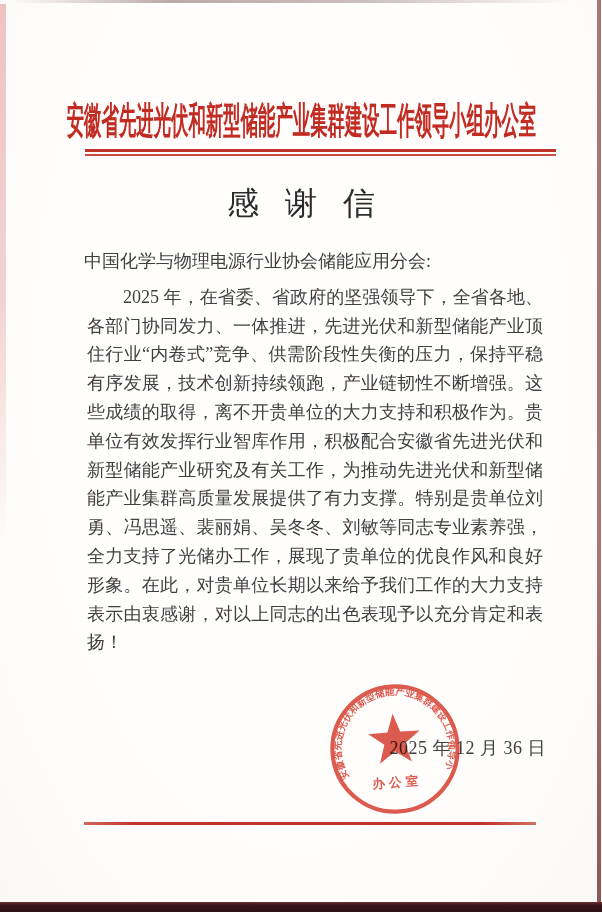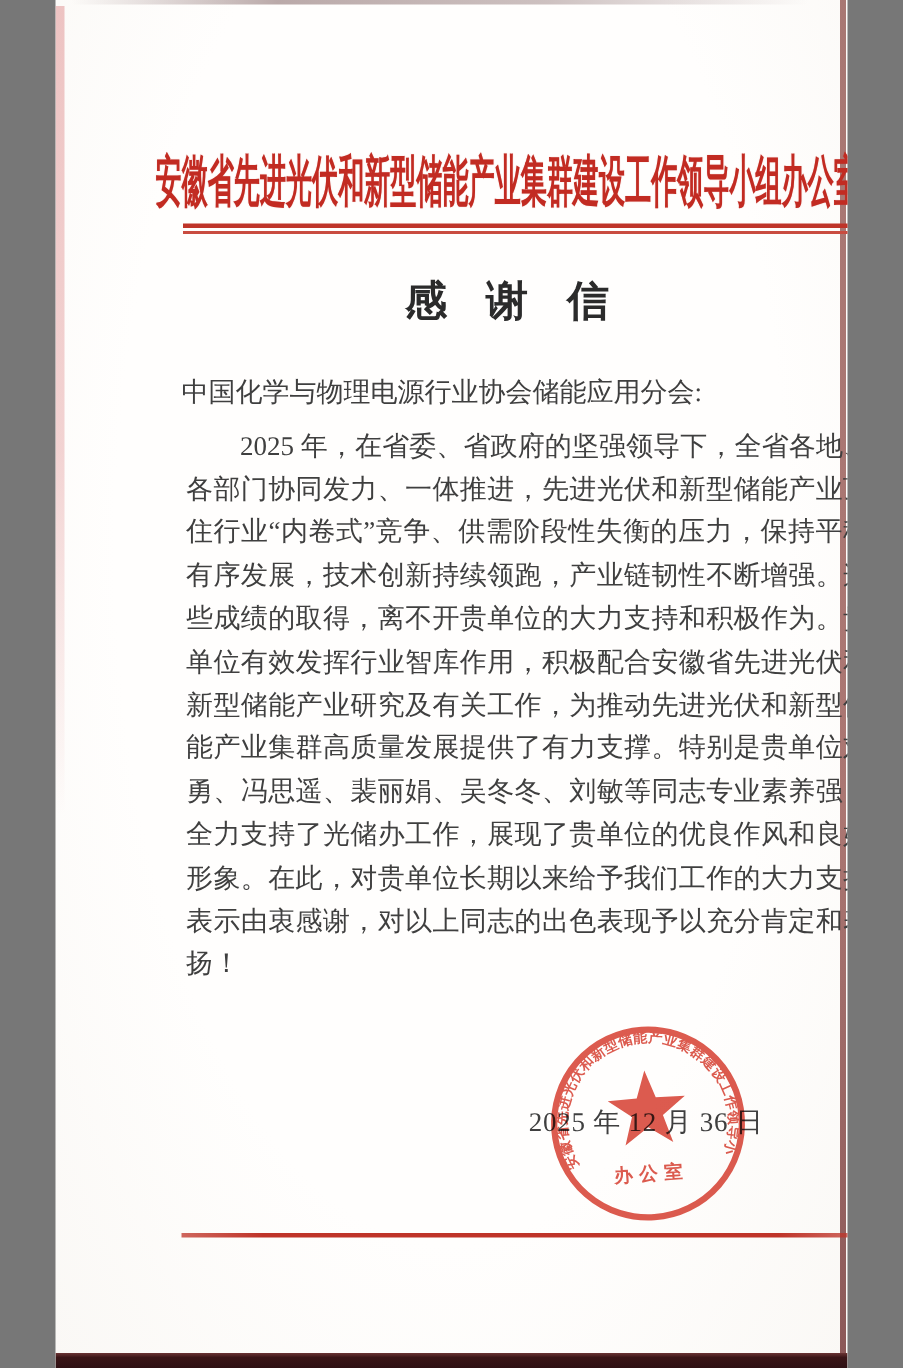--- a/index.html
+++ b/index.html
@@ -1,18 +1,18 @@
 <!DOCTYPE html>
 <html><head>
 <meta charset="utf-8">
 <style>
   html,body{margin:0;padding:0;background:#777;}
   .paper{
     position:relative;
-    width:528px;height:912px;
+    width:602px;height:912px;
     margin:0 auto;
     background:
       radial-gradient(ellipse at 50% 40%, #fffefd 60%, #faf8f5 100%);
     overflow:hidden;
     font-family:"Liberation Serif","DejaVu Serif",serif;
   }
   
   .edge-top{position:absolute;top:0;left:0;right:0;height:3px;
     background:linear-gradient(to right, rgba(140,110,110,0) 2%, rgba(130,100,100,.55) 28%, rgba(130,100,100,.4) 62%, rgba(160,120,120,0) 95%);}
   .edge-left{position:absolute;top:4px;left:0;width:6px;height:540px;
@@ -26,21 +26,21 @@
   .org-name-wrap{position:absolute;top:96px;left:0;width:602px;
     display:flex;justify-content:center;overflow:visible;}
   .org-name{white-space:nowrap;font-size:37px;font-weight:bold;
     color:#c22b22;transform:scaleX(.47);transform-origin:50% 50%;
     letter-spacing:0px;text-shadow:0 0 1px rgba(194,43,34,.4);}
   .head-rule{position:absolute;top:149px;left:85px;width:471px;}
   .head-rule .r1{height:3px;background:#bf3429;}
   .head-rule .r2{height:2px;background:#c94c40;margin-top:2px;}
 
   .doc-title{position:absolute;top:182px;left:0;width:602px;
-    text-align:center;font-size:28px;font-weight:700;color:#2b2b2b;
+    text-align:center;font-size:32px;font-weight:400;color:#2b2b2b;
     letter-spacing:26px;padding-left:26px;box-sizing:border-box;}
 
   .body-text{position:absolute;top:247px;left:84px;width:462px;
     font-size:18px;line-height:28.8px;color:#3f3f3f;
     text-align:justify;font-family:Liberation Serif, serif;}
   .body-text p{margin:3px;text-indent:2em;}
   .body-text p.first{margin-top:7px;}
   .salutation{text-indent:0;}
 
   .signature{position:absolute;top:734px;right:56px;

